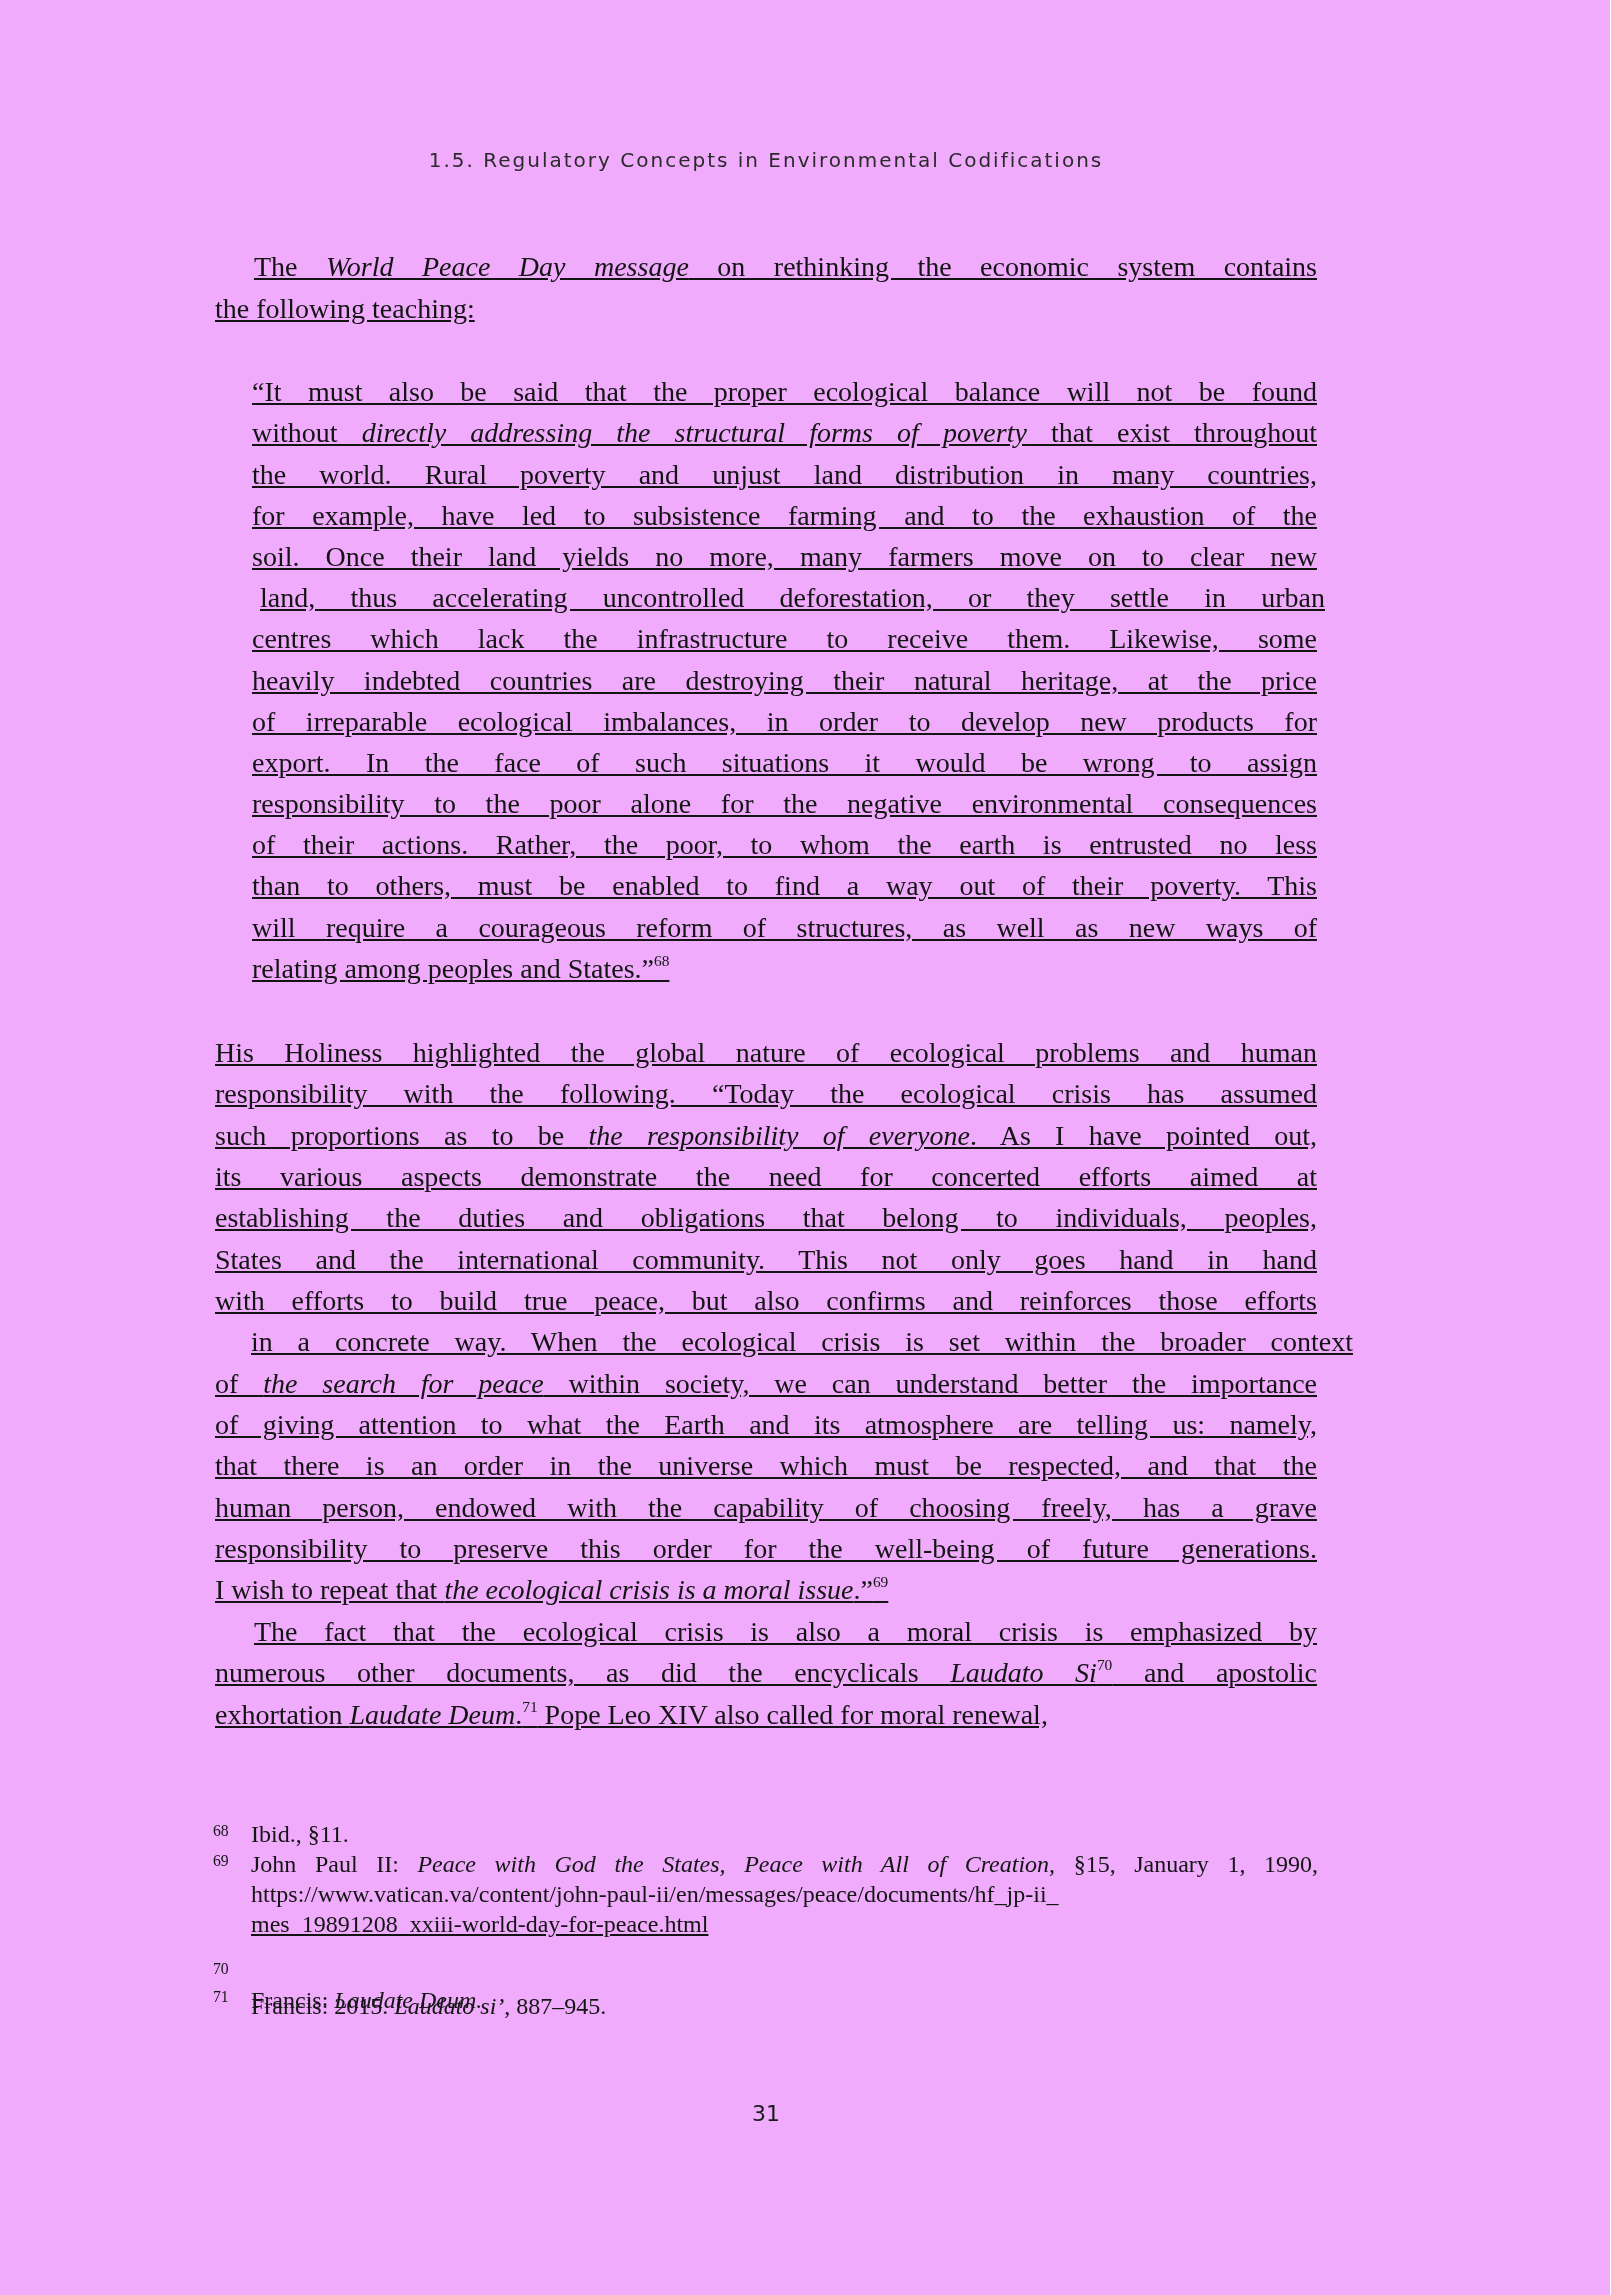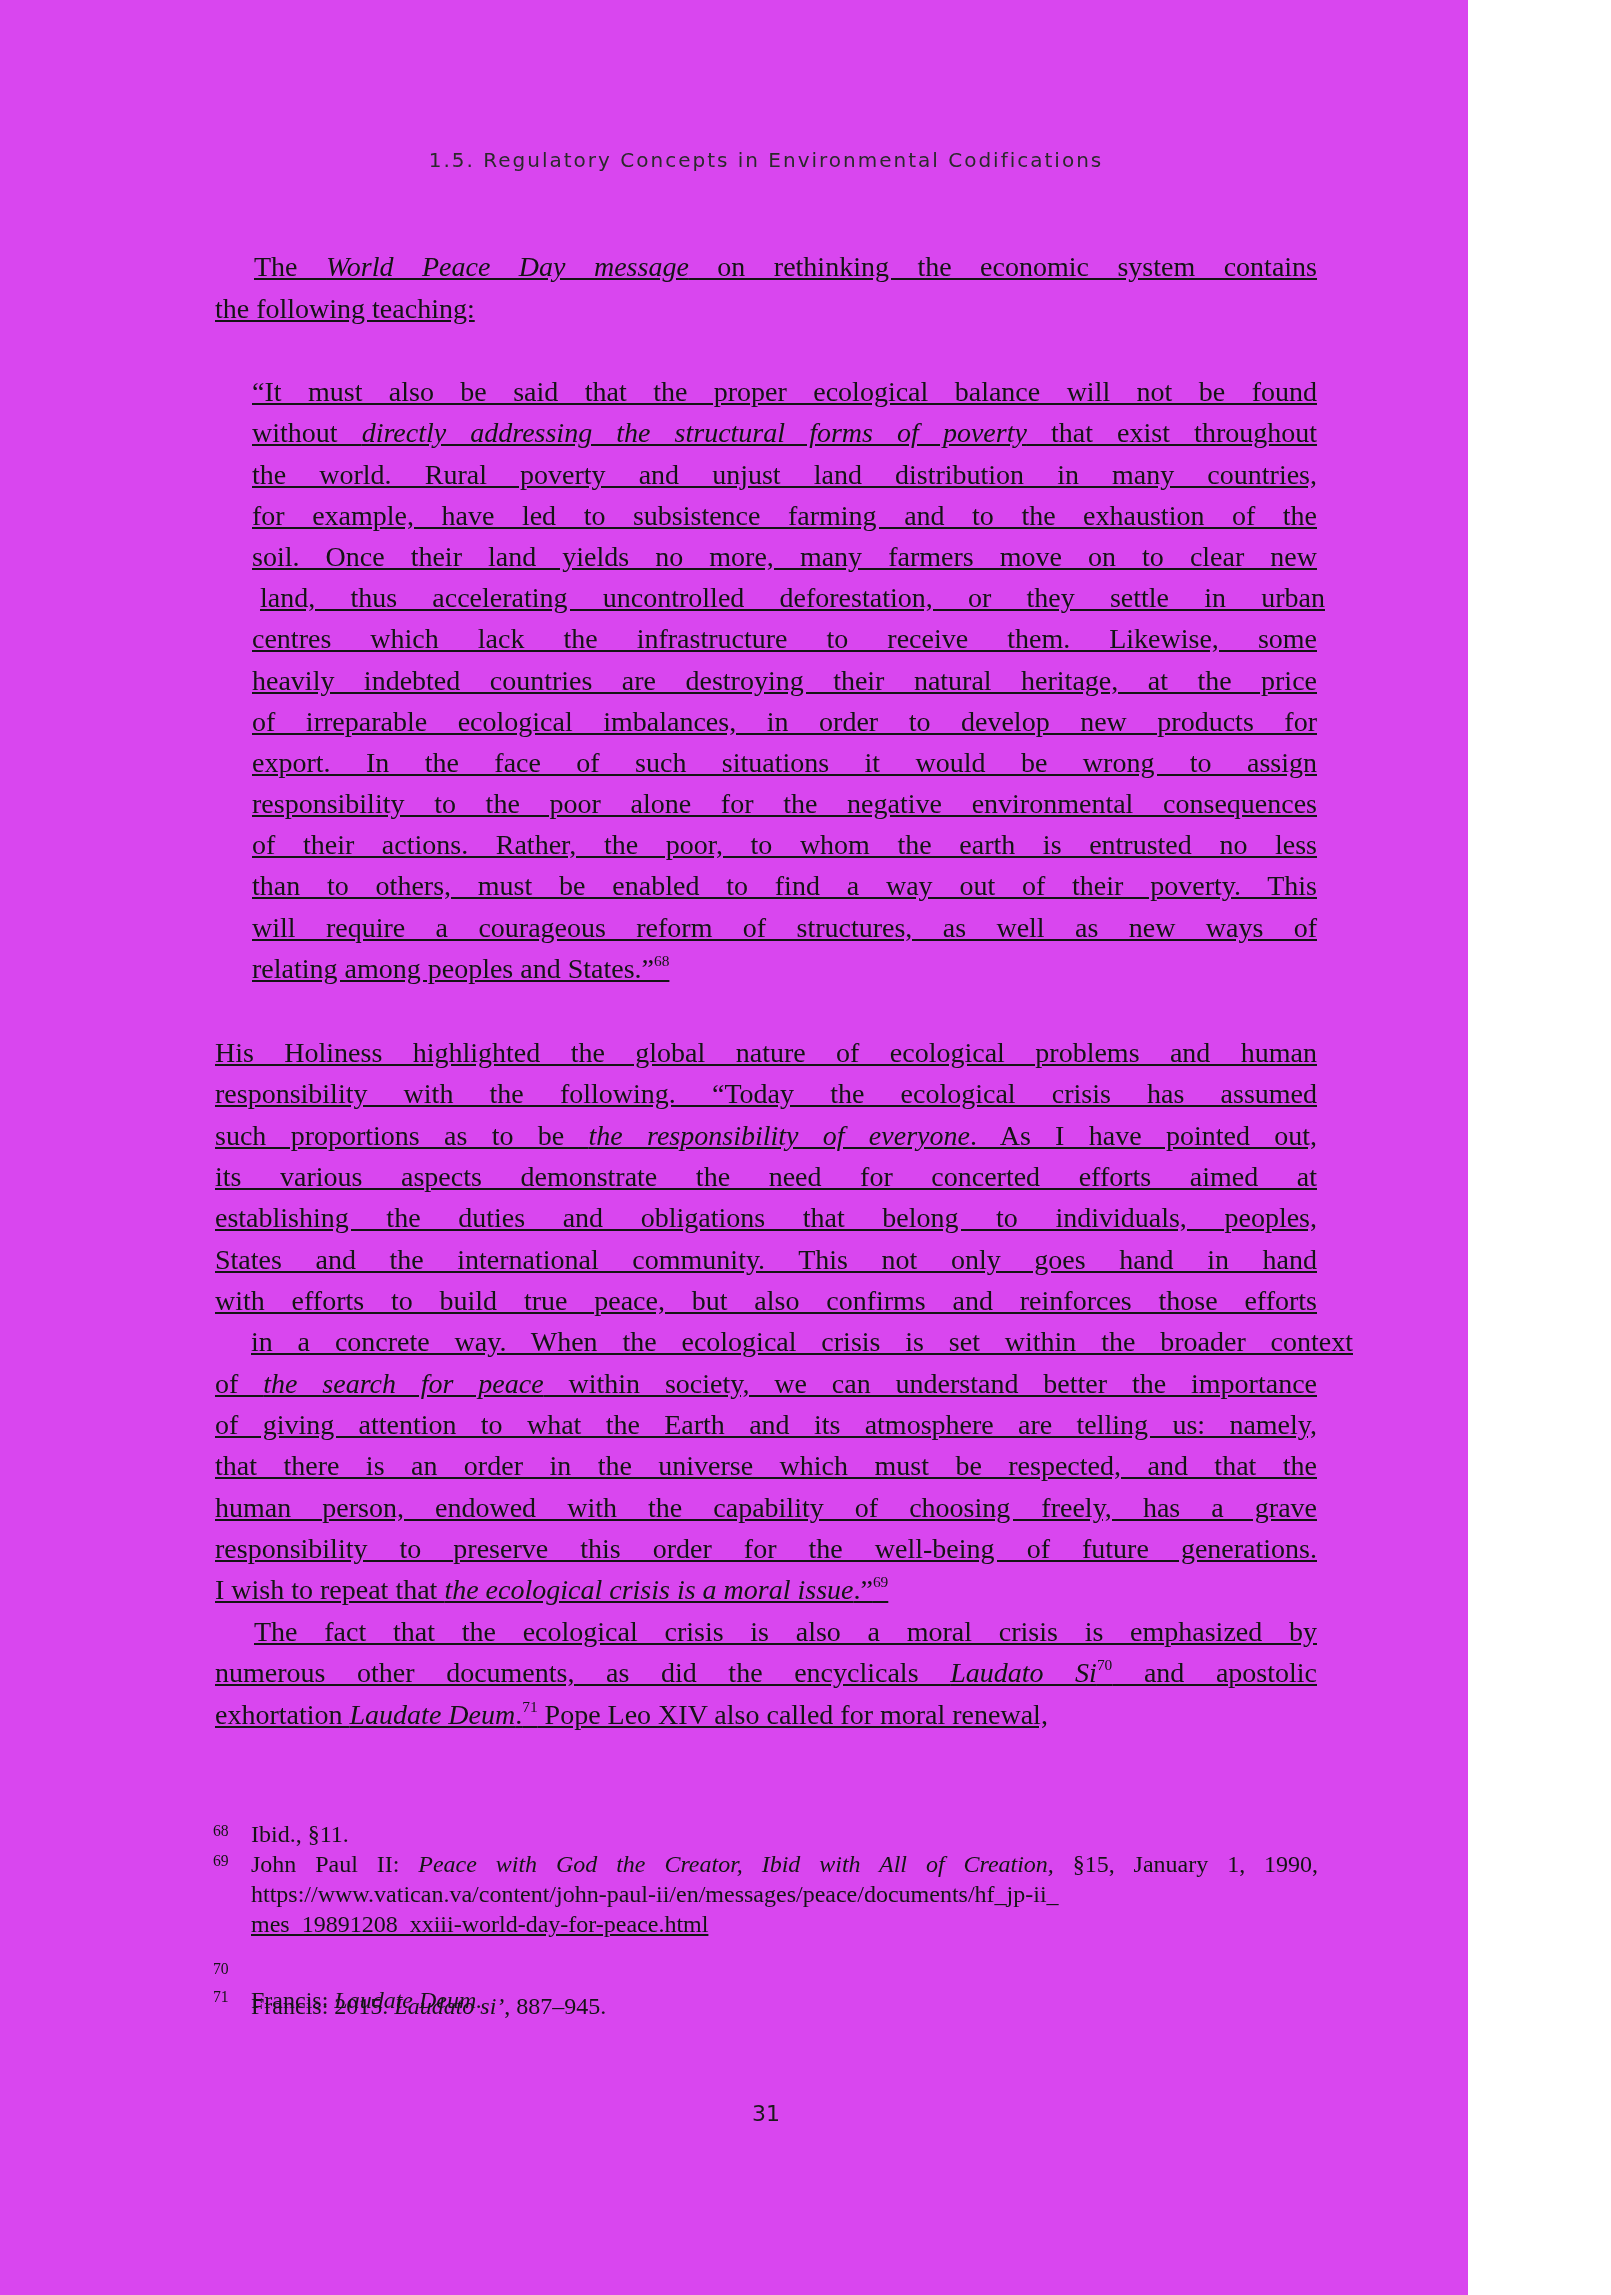--- a/index.html
+++ b/index.html
@@ -1,17 +1,17 @@
 <!DOCTYPE html>
 <html style="font-size:13.2px"><head>
 <meta charset="utf-8">
 <style>
   html, body { margin: 0; padding: 0; background: #ffffff; }
   body { width: 1612px; height: 2295px; position: relative; overflow: hidden; color: #1a1a1a; }
-  .page { position: absolute; left: 0; top: 0; width: 1468px; height: 2295px; background: #d946ef; }
+  .page { position: absolute; left: 0; top: 0; width: 1610px; height: 2295px; background: #f0abfc; }
   .running-head {
     position: absolute; left: 0; width: 1532px; top: 147px; text-align: center;
     font-family: "DejaVu Sans", sans-serif; font-size: 20px; letter-spacing: 2px;
     color: #2a2a2a; line-height: 26.5px; white-space: nowrap;
   }
   .line {
     position: absolute; height: 41px; line-height: 41px;
     font-family: "Liberation Serif", serif; font-size: 28px; color: #141414;
     text-align: justify; text-align-last: justify; white-space: normal; overflow: visible; text-decoration: underline;
   }
@@ -85,21 +85,21 @@
       <div class="line last" style="left: 215px; top: 1694px; white-space: normal; width: 1102px;"><span>exhortation </span><i>Laudate Deum</i><span>.</span><sup>71</sup><span> Pope Leo XIV also called for moral renewal,</span></div>
     </div>
 
   <div id="footnotes">
       <div>
         <div class="fn-num" style="left: 213px; top: 1823px;">68</div>
         <div class="fn-line last" style="left: 251px; top: 1819px; white-space: normal; width: 1067px;"><span>Ibid., §11.</span></div>
       </div>
       <div>
         <div class="fn-num" style="left: 213px; top: 1853px;">69</div>
-        <div class="fn-line" style="left: 251px; top: 1849px; white-space: normal; width: 1067px;"><span>John Paul II: </span><i>Peace with God the Creator, Ibid with All of Creation,</i><span> §15, January 1, 1990,</span></div>
+        <div class="fn-line" style="left: 251px; top: 1849px; white-space: normal; width: 1067px;"><span>John Paul II: </span><i>Peace with God the States, Peace with All of Creation,</i><span> §15, January 1, 1990,</span></div>
         <div class="fn-line" style="left: 251px; top: 1879px; white-space: normal; width: 1067px;"><span>https://www.vatican.va/content/john-paul-ii/en/messages/peace/documents/hf_jp-ii_</span></div>
         <div class="fn-line last" style="left: 251px; top: 1909px; white-space: normal; width: 1067px; text-decoration: underline;"><span>mes_19891208_xxiii-world-day-for-peace.html</span></div>
       </div>
       <div>
         <div class="fn-num" style="left: 213px; top: 1961px;">70</div>
         <div class="fn-line last" style="left: 251px; top: 1956px; white-space: normal; width: 1067px; margin-top: 35px;"><span>Francis: 2015. </span><i>Laudato si’</i><span>, 887–945.</span></div>
       </div>
       <div>
         <div class="fn-num" style="left: 213px; top: 1989px;">71</div>
         <div class="fn-line last" style="left: 251px; top: 1985px; white-space: normal; width: 1067px;"><span>Francis: </span><i>Laudate Deum.</i></div>

